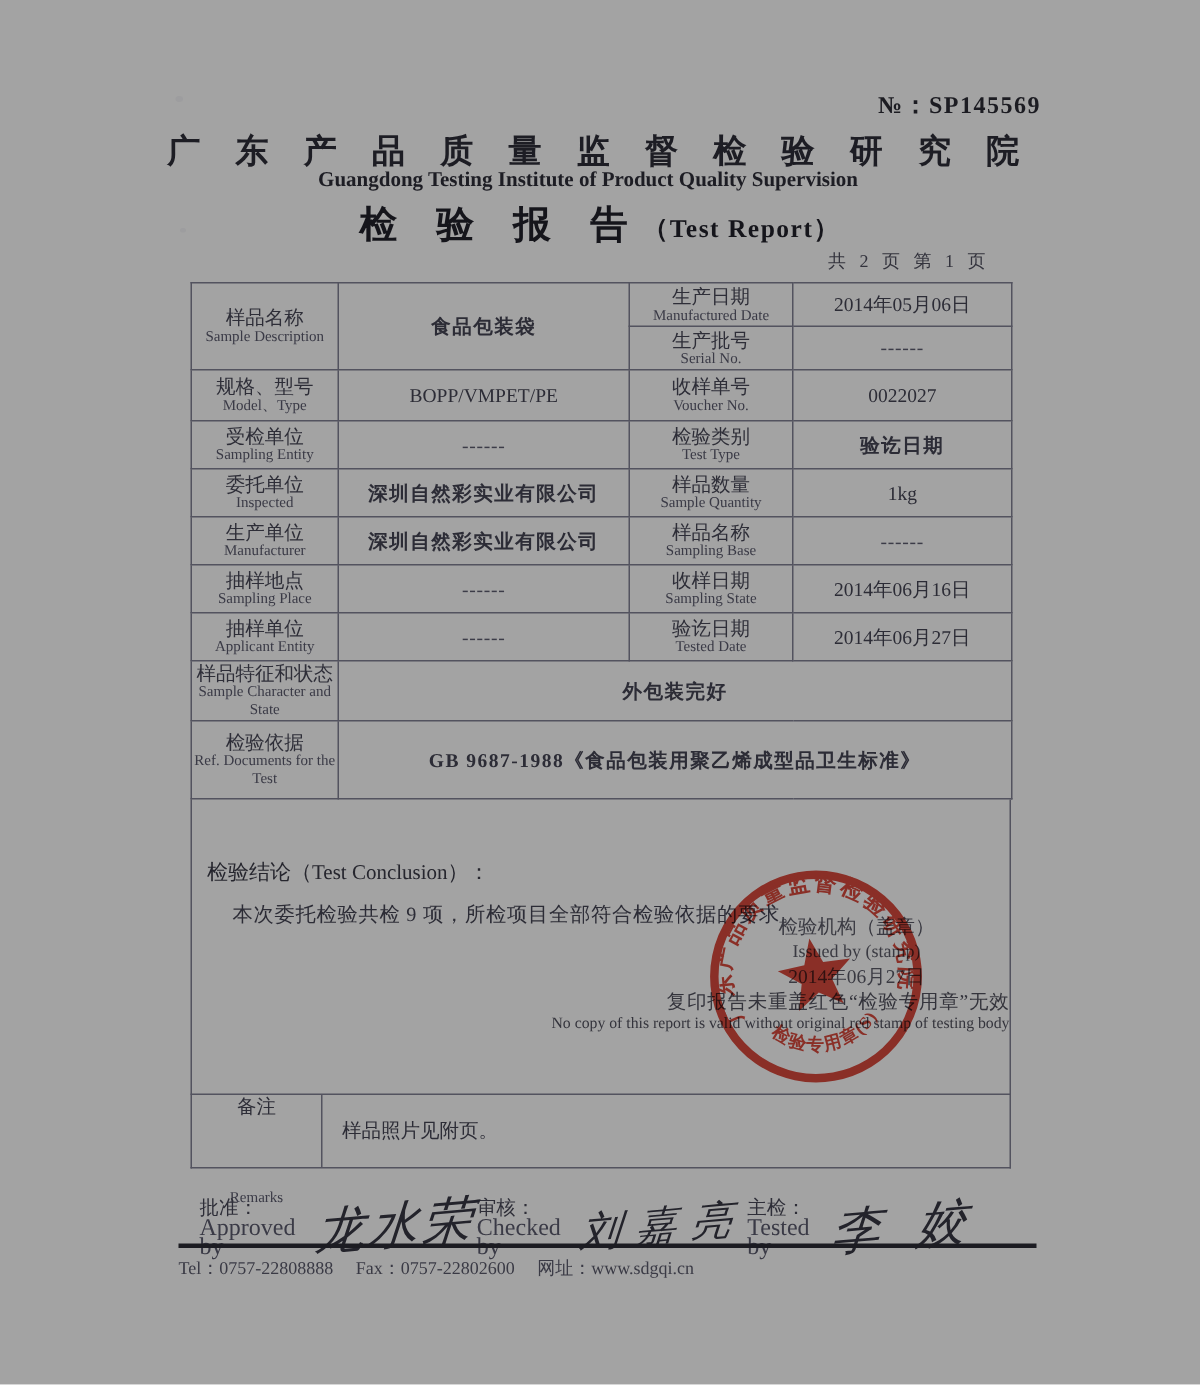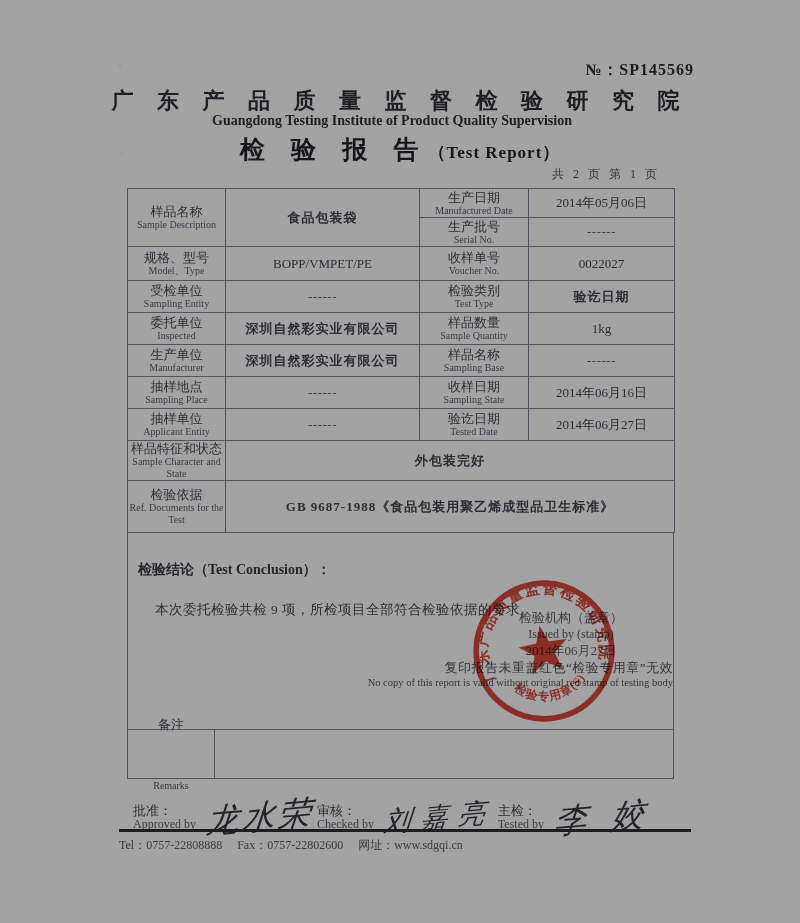--- a/index.html
+++ b/index.html
@@ -22,42 +22,42 @@
   table.info td{border:1px solid #53535f;padding:0;vertical-align:middle;text-align:center;}
   .lbl .lcn{font-size:13px;line-height:15px;color:#2e2e38;}
   .lbl .len{font-size:10px;line-height:12px;color:#3a3a46;}
   .val{font-size:13px;color:#2c2c36;}
   .v-cn{font-weight:600;letter-spacing:1px;}
   .dash{letter-spacing:0.5px;color:#3c3c48;}
   td.left-val{text-align:left;padding-left:14px;margin-top:11px;}
   .h29{height:29px}.h32{height:32px}.h34{height:34px}.h52{height:52px}
   
   .concl{position:relative;border:1px solid #53535f;border-top:none;height:196px;}
-  .concl-head{position:absolute;top:28px;left:10px;font-size:14px;font-weight:bold;color:#26262e;}
+  .concl-head{position:absolute;top:40px;left:10px;font-size:14px;font-weight:normal;color:#26262e;}
   .concl-body{position:absolute;top:68px;left:27px;font-size:13.5px;color:#2c2c36;letter-spacing:0.5px;}
   .issued{position:absolute;top:76px;left:368px;width:150px;text-align:center;color:#3a3a42;}
   .issued .i1{font-size:13px;line-height:17px;}
   .issued .i2{font-size:12px;line-height:16px;}
   .issued .i3{font-size:13px;line-height:18px;}
   .notice{position:absolute;top:126px;left:193px;width:352px;text-align:right;color:#34343c;}
   .notice .n1{font-size:13px;line-height:17px;letter-spacing:0.5px;}
   .notice .n2{font-size:10.5px;line-height:14px;}
   
   .stamp{position:absolute;top:42px;left:340px;width:152px;height:152px;
          mix-blend-mode:multiply;opacity:0.9;transform:rotate(-10deg);}
   
   .remarks{display:flex;border:1px solid #53535f;border-top:none;height:48px;}
   .remarks .r-lbl{width:86px;border-right:1px solid #53535f;display:flex;flex-direction:column;
-                  align-items:center;justify-content:center;gap:48px;}
+                  align-items:center;justify-content:space-between;gap:48px;}
   .remarks .r-val{flex:1;display:flex;align-items:center;padding-left:13px;font-size:13px;color:#2c2c36;}
   
   .signs{display:flex;margin-top:12px;padding:0 6px;justify-content:space-between;align-items:center;height:52px;}
   .sig-group{display:flex;align-items:center;}
   .sig-lbl .scn{font-size:13px;line-height:15px;color:#2e2e38;}
-  .sig-lbl .sen{font-size:12px;line-height:13px;color:#3a3a46;}
+  .sig-lbl .sen{font-size:16px;line-height:13px;color:#3a3a46;}
   .sig-name{font-style:italic;color:#23232b;transform:rotate(-5deg) skewX(-10deg);
             font-family:"DejaVu Serif",serif;margin-left:10px;white-space:nowrap;}
   .sig1{font-size:33px;letter-spacing:3px;}
   .sig2{font-size:27px;letter-spacing:10px;}
   .sig3{font-size:33px;letter-spacing:24px;}
   
   .footer{position:absolute;top:829px;left:119px;width:572px;border-top:3px solid #1c1c22;}
   .footer-line{margin-top:5px;font-size:12px;color:#3a3a45;display:flex;gap:15px;white-space:nowrap;}
   
   .speck{position:absolute;background:#8a8a92;opacity:0.25;border-radius:50%;}
@@ -226,20 +226,21 @@
           <textPath href="#arcBottom" startOffset="50%" text-anchor="middle">检验专用章(S)</textPath>
         </text>
       </svg>
     </div>
 
     <div class="remarks">
       <div class="r-lbl lbl">
         <div class="lcn">备注</div>
         <div class="len">Remarks</div>
       </div>
+      <div class="r-val">样品照片见附页。</div>
     </div>
 
     <div class="signs">
       <div class="sig-group">
         <div class="sig-lbl">
           <div class="scn">批准：</div>
           <div class="sen">Approved by</div>
         </div>
         <div class="sig-name sig1">龙水荣</div>
       </div>

